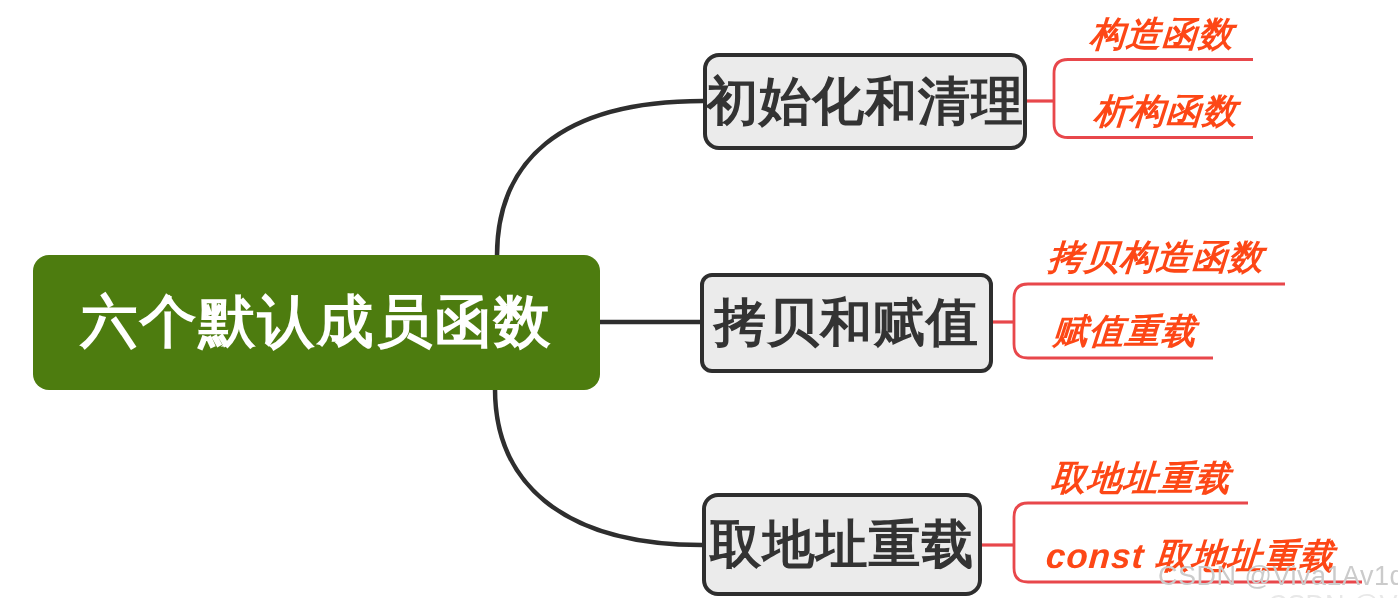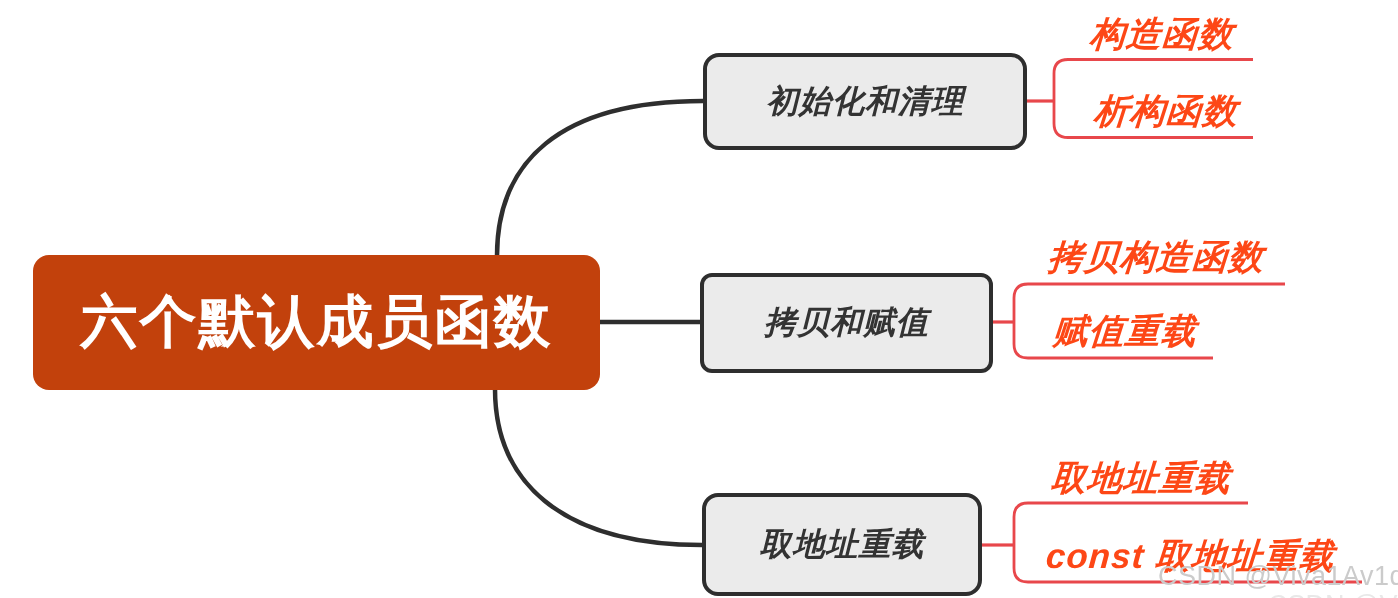--- a/index.html
+++ b/index.html
@@ -8,26 +8,26 @@
     background:#ffffff;
     font-family:"Liberation Sans","DejaVu Sans",sans-serif;
   }
   #connectors{position:absolute;left:0;top:0;width:1398px;height:598px;}
   .node{
     position:absolute;display:flex;align-items:center;justify-content:center;
     box-sizing:border-box;white-space:nowrap;
   }
   .root-node{
     left:33px;top:255px;width:567px;height:135px;
-    background:#c2410c;border-radius:16px;
+    background:#4d7c0f;border-radius:16px;
     color:#ffffff;font-size:57px;font-weight:bold;letter-spacing:2px;
   }
   .branch-node{
     background:#ebebeb;border:4px solid #2e2e2e;border-radius:16px;
-    color:#333333;font-size:32px;font-weight:bold;letter-spacing:1px;font-style:italic;
+    color:#333333;font-size:52px;font-weight:bold;letter-spacing:1px;
   }
   .branch-0{left:703px;top:53px;width:324px;height:97px;}
   .branch-1{left:700px;top:273px;width:293px;height:100px;border-radius:12px;}
   .branch-2{left:702px;top:493px;width:280px;height:103px;}
   .leaf{
     position:absolute;white-space:nowrap;
     color:#fd4716;font-size:35px;font-weight:bold;font-style:italic;
     letter-spacing:1px;transform:skewX(-4deg);
   }
   .leaf-0-0{left:1090px;top:11px;}

